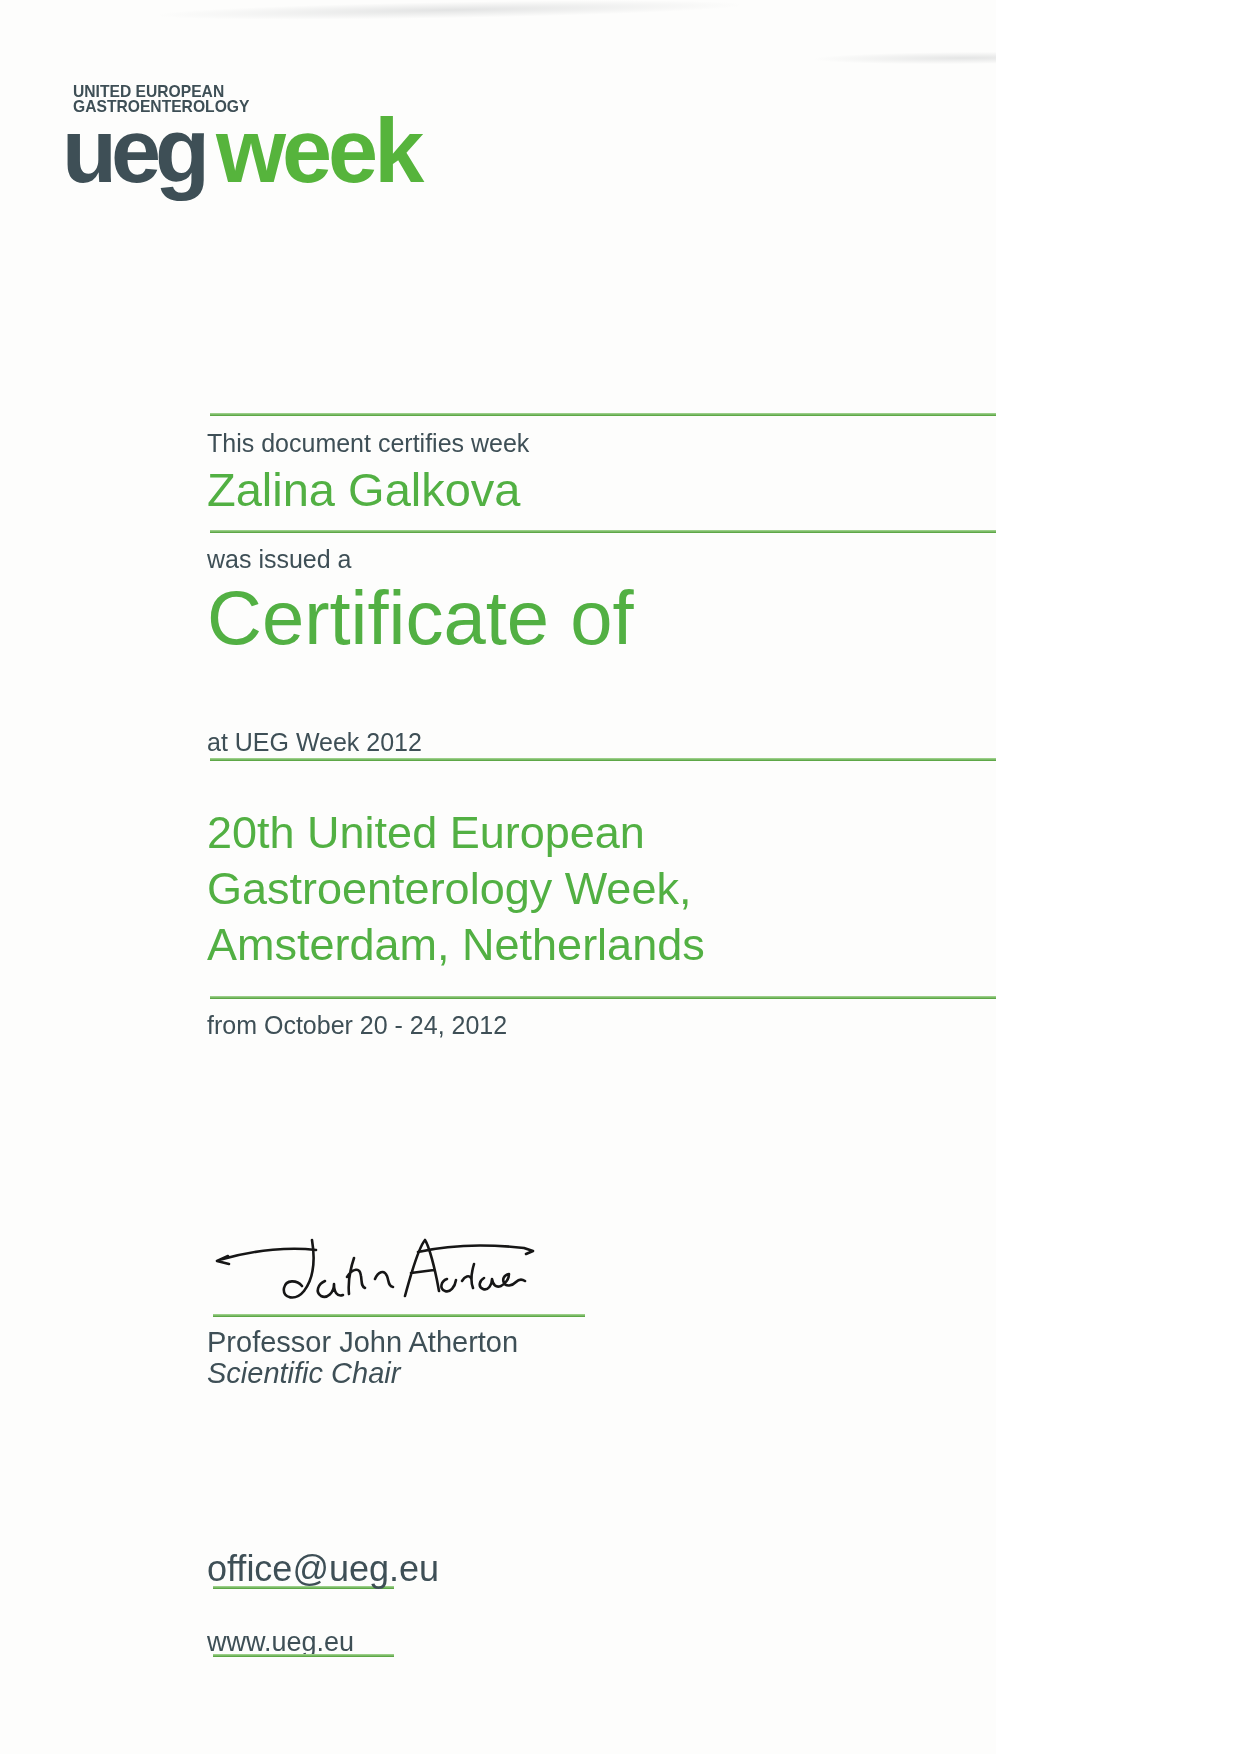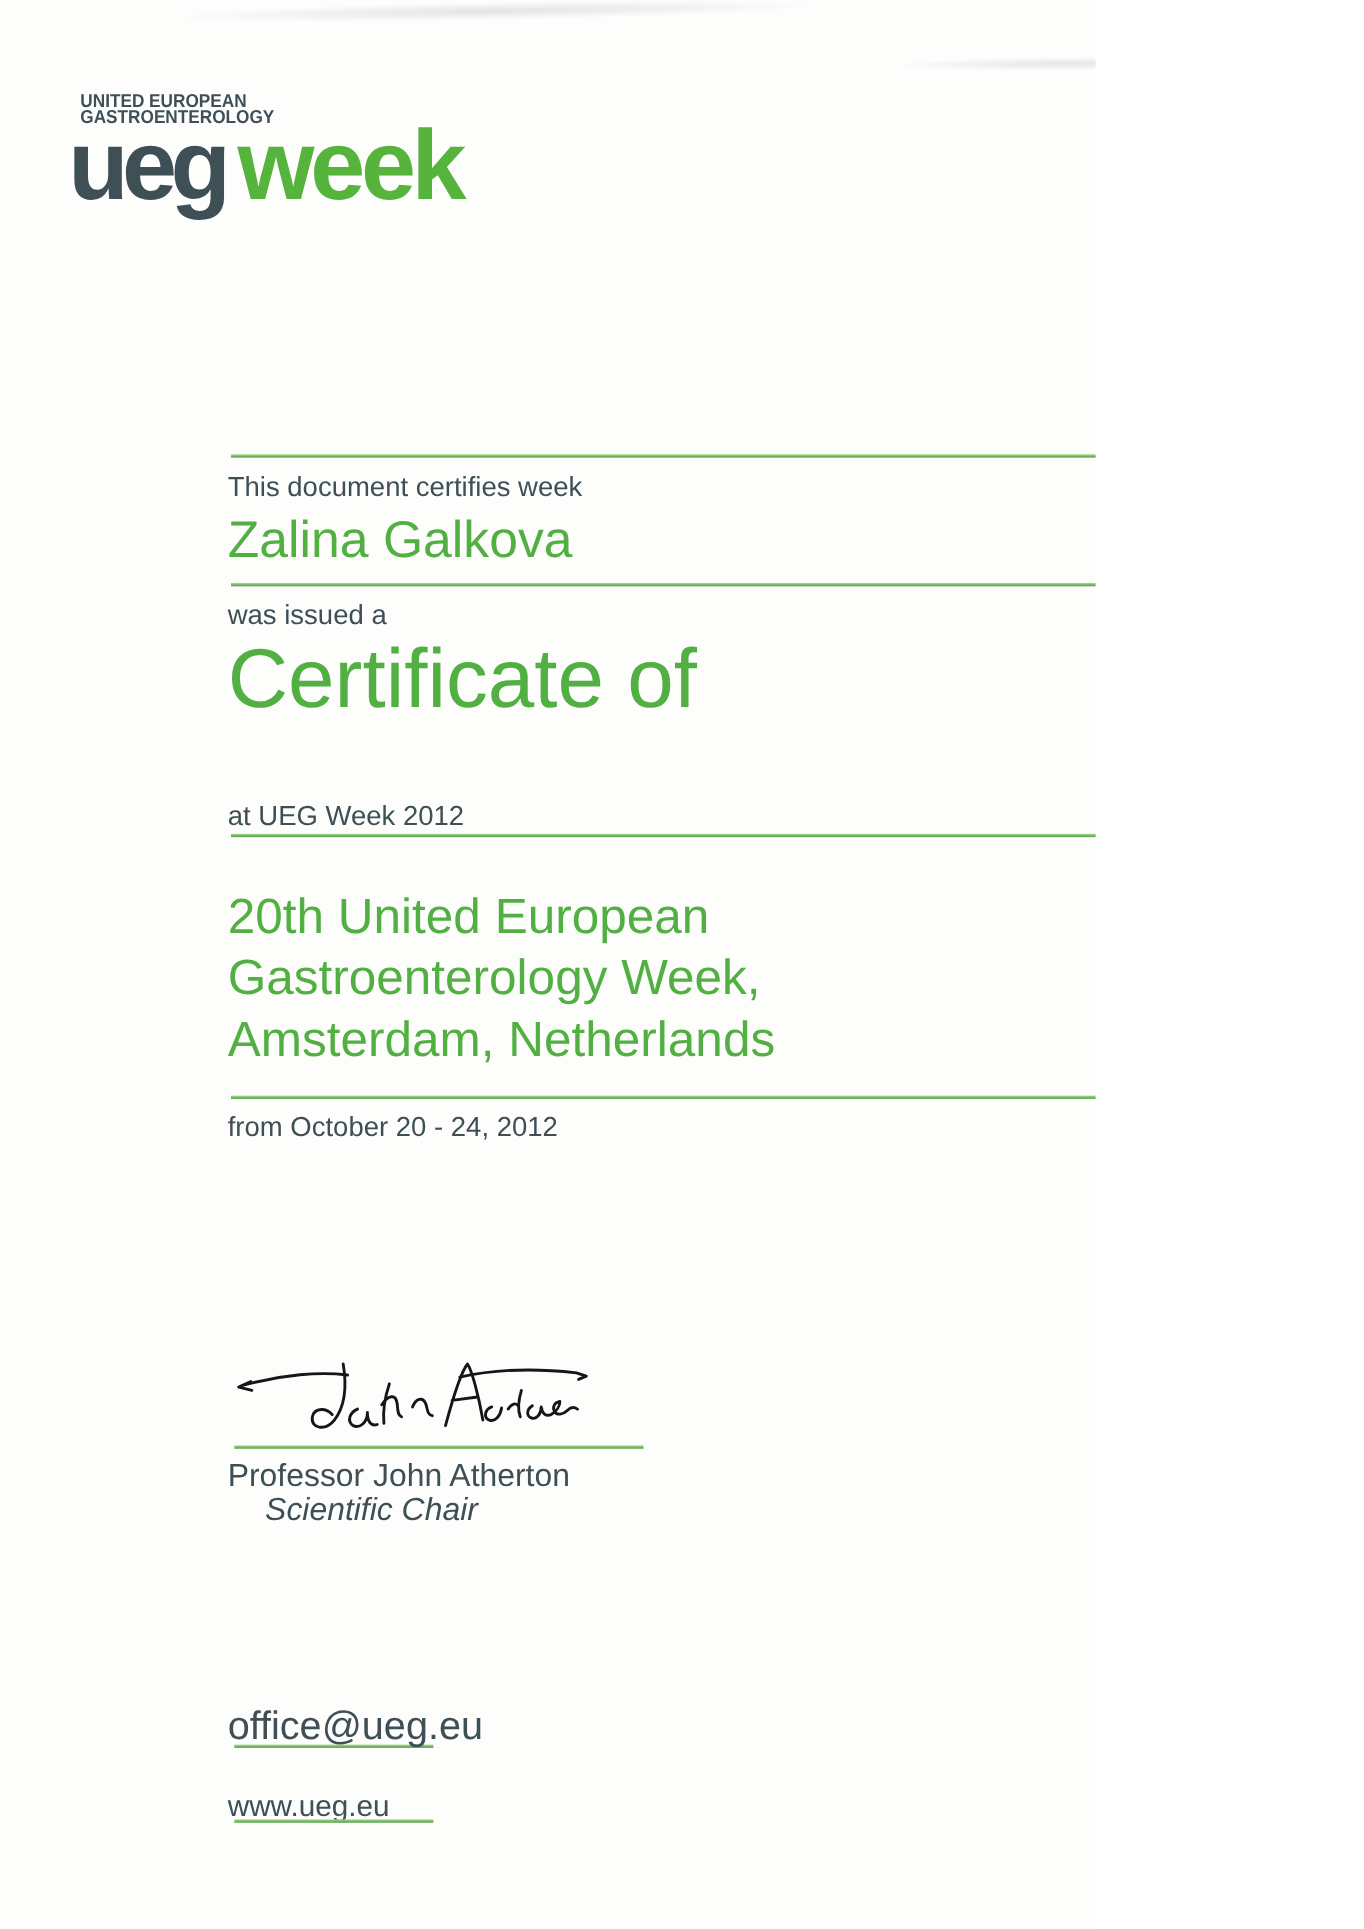--- a/index.html
+++ b/index.html
@@ -53,21 +53,21 @@
   .tx{position:absolute;left:207px;white-space:nowrap;}
   .small-gray{font-size:25px;color:var(--dark_slate,#3e4f56);}
   .certifies{top:429px;}
   .recipient{top:462px;font-size:47px;color:var(--green_text,#52b043);}
   .issued{top:545px;}
   .cert-title{top:575px;font-size:76px;line-height:86px;color:var(--green_text,#52b043);}
   .event-intro{top:728px;}
   .event-name{top:805px;font-size:45px;line-height:56px;color:var(--green_text,#52b043);}
   .date-line{top:1011px;}
   .signer-name{top:1326px;font-size:29px;}
-  .signer-role{top:1357px;font-size:29px;font-style:italic;margin-left:34px;}
+  .signer-role{top:1357px;font-size:29px;font-style:italic;}
   .email{top:1548px;font-size:36px;}
   .web{top:1627px;font-size:27px;}
   
   .signature{position:absolute;left:212px;top:1236px;width:334px;height:84px;}
   .signature path{fill:none;stroke:#161616;stroke-width:2.6;stroke-linecap:round;stroke-linejoin:round;}
 </style>
 </head>
 <body>
 
 <div class="page">

